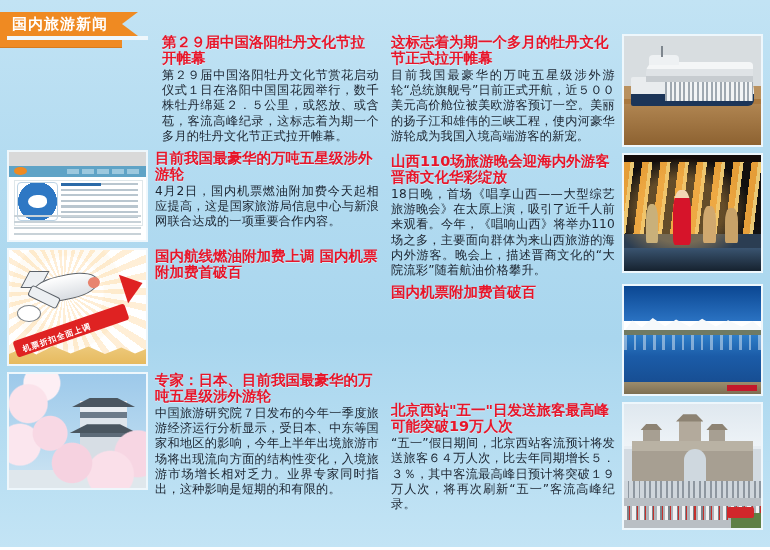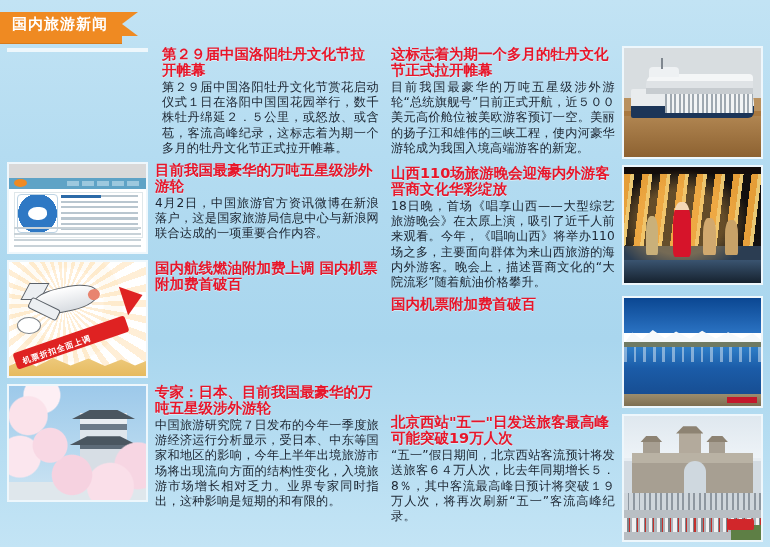--- a/index.html
+++ b/index.html
@@ -10,36 +10,36 @@
   }
   .page{
     position:relative;width:770px;height:550px;
     background:linear-gradient(180deg,#c2e3f4 0%,#b4dcf1 28%,#a9d6ee 62%,#c3e4f5 100%);
     box-sizing:border-box;
     border-bottom:3px solid #ffffff;
   }
   
   .tab-wrap{position:absolute;left:0;top:12px;height:24px;}
   .tab{
-    position:relative;display:inline-block;height:32px;line-height:24px;
+    position:relative;display:inline-block;height:20px;line-height:24px;
     background:#ef8a22;color:#ffffff;
-    padding:0 14px 0 12px;
+    padding:0 14px 16px 12px;
     font-size:15px;font-weight:bold;letter-spacing:1px;
     box-shadow:inset 0 -1px 0 rgba(0,0,0,.10);
   }
   .tab:after{
     content:"";position:absolute;right:-16px;top:0;
     width:0;height:0;
     border-top:12px solid #ef8a22;
     border-bottom:12px solid #ef8a22;
     border-right:16px solid transparent;
   }
   
   .cols{position:absolute;left:0;top:34px;width:770px;height:516px;display:flex;}
-  .col{width:385px;padding:0 6px 0 7px;box-sizing:border-box;margin-top:12px;}
+  .col{width:385px;padding:0 6px 0 7px;box-sizing:border-box;}
   .col-right{padding:0 7px 0 6px;}
 
   .item{display:block;overflow:hidden;margin-bottom:6px;}
   .item .thumb{width:141px;height:1px;}
 
   .thumb{
     width:141px;height:104px;
     border:2px solid #eef7fc;
     box-sizing:border-box;
     position:relative;overflow:hidden;
@@ -236,21 +236,21 @@
               <div class="wb-logo"></div>
               <div class="wb-nav"></div>
               <div class="wb-card"></div>
               <div class="wb-emblem"></div>
               <div class="wb-lines"></div>
               <div class="wb-foot"></div>
             </div>
           </div>
           <div class="txtblock">
             <h3 class="headline">目前我国最豪华的万吨五星级涉外游轮</h3>
-            <p class="body">4月2日，中国旅游官方资讯微博在新浪落户，这是国家旅游局信息中心与新浪网联合达成的一项重要合作内容。</p>
+            <p class="body">4月2日，国内机票燃油附加费今天起相应提高，这是国家旅游局信息中心与新浪网联合达成的一项重要合作内容。</p>
           </div>
         </div>
       </div>
 
       <div class="item" style="margin-top:4px;">
         <div class="item-inner">
           <div class="thumb" style="height:118px;">
             <div class="ph art-plane">
               <div class="rays"></div>
               <div class="dunes"></div>
@@ -365,20 +365,20 @@
               <div class="archhole"></div>
               <div class="podium"></div>
               <div class="road"></div>
               <div class="cars"></div>
               <div class="green"></div>
               <div class="wm"></div>
             </div>
           </div>
           <div class="txtblock">
             <h3 class="headline">北京西站"五一"日发送旅客最高峰可能突破19万人次</h3>
-            <p class="body">“五一”假日期间，北京西站客流预计将发送旅客６４万人次，比去年同期增长５．8％，其中客流最高峰日预计将突破１９万人次，将再次刷新“五一”客流高峰纪录。</p>
+            <p class="body">“五一”假日期间，北京西站客流预计将发送旅客６４万人次，比去年同期增长５．３％，其中客流最高峰日预计将突破１９万人次，将再次刷新“五一”客流高峰纪录。</p>
           </div>
         </div>
       </div>
 
     </div>
   </div>
 </div>
 
 </body></html>

